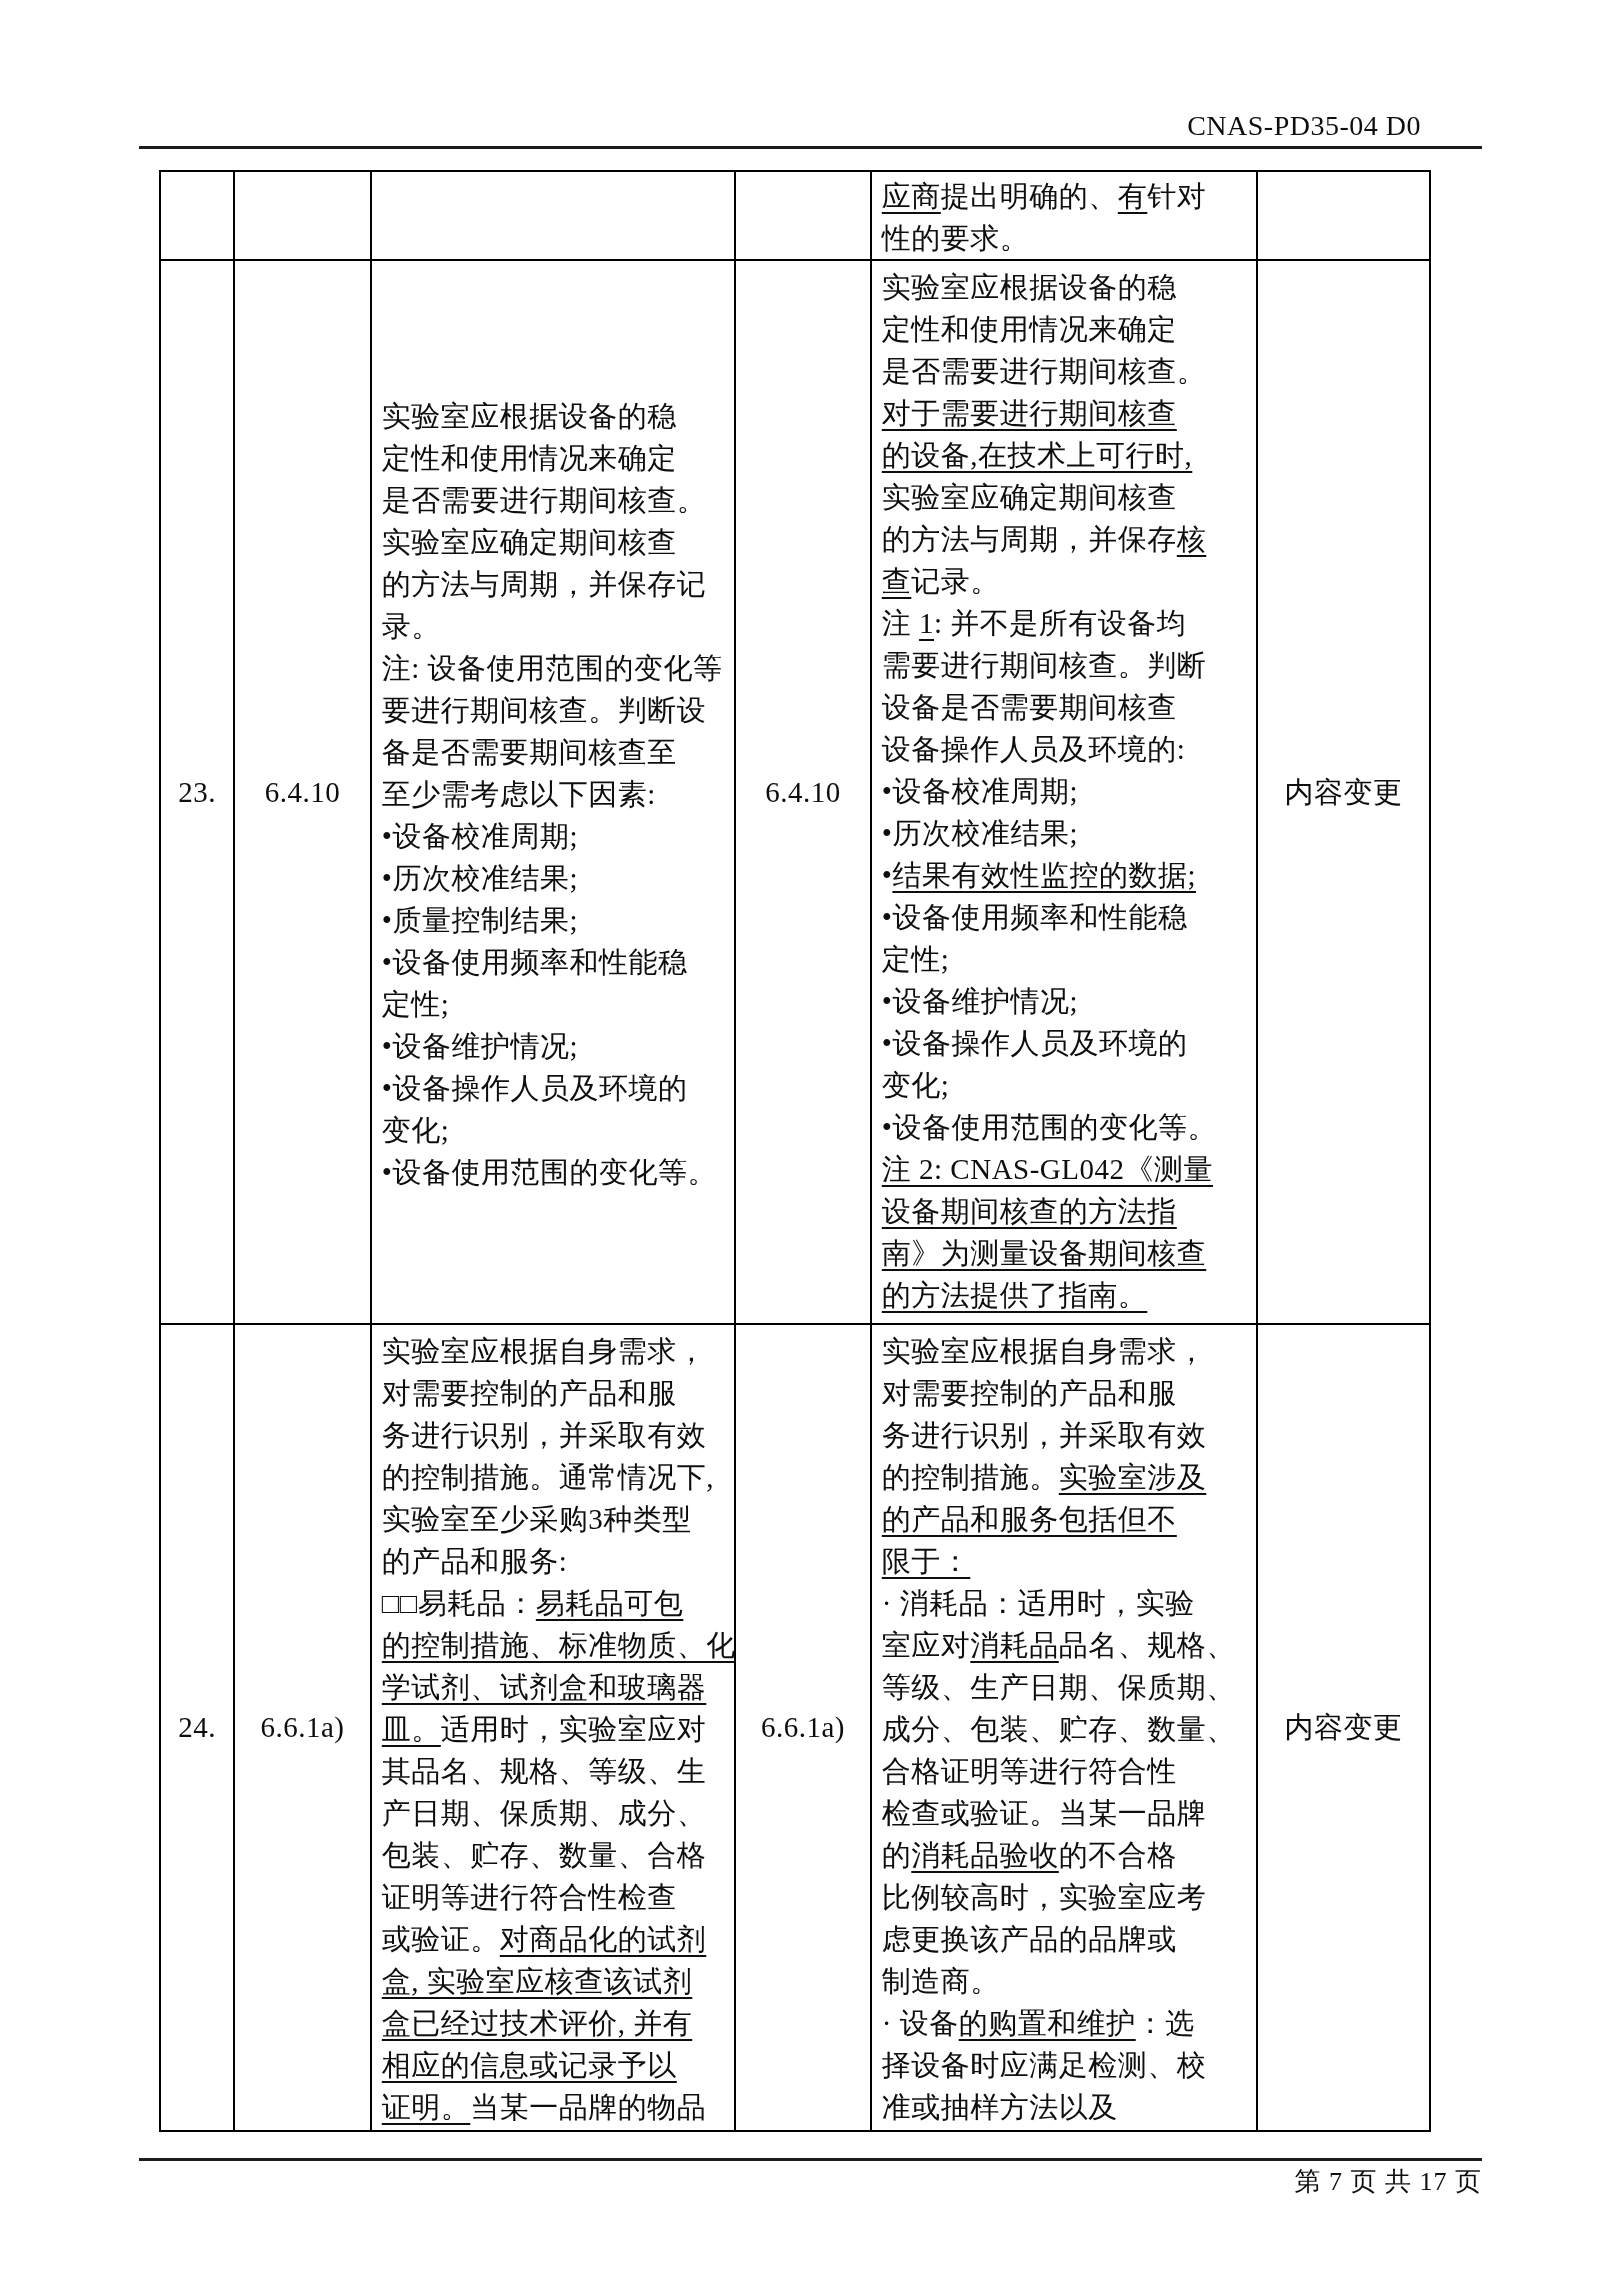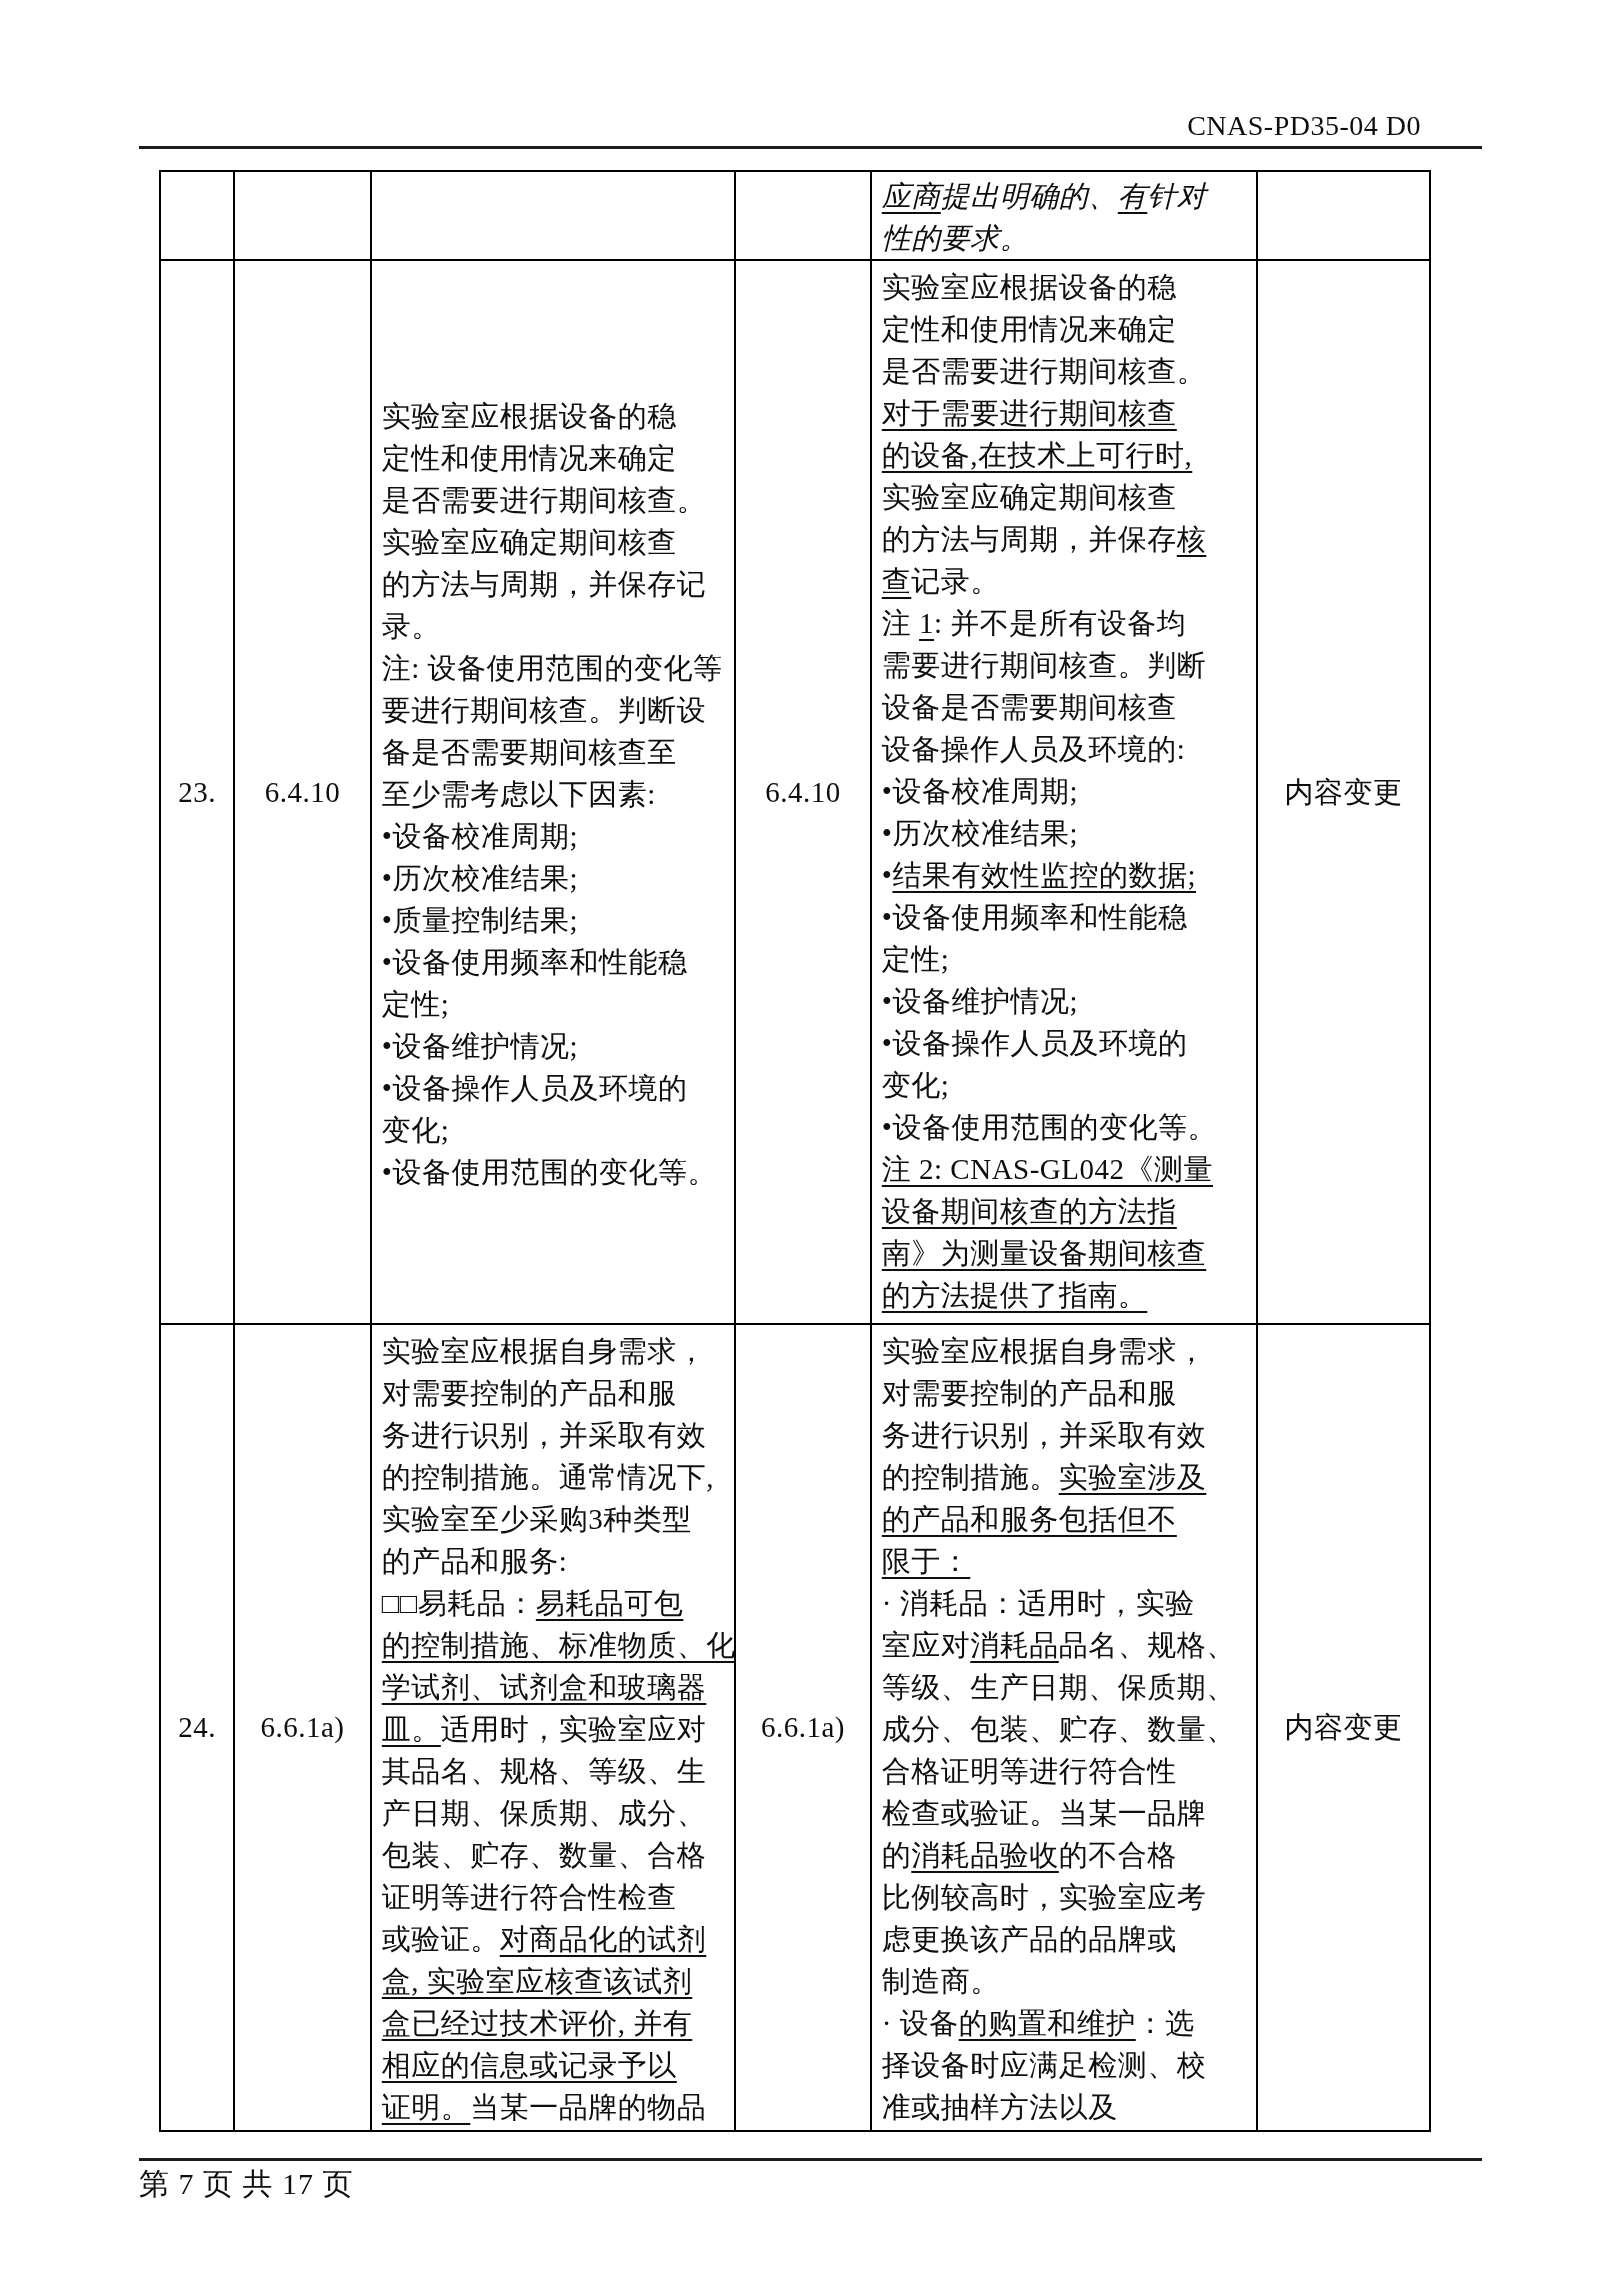--- a/index.html
+++ b/index.html
@@ -13,21 +13,21 @@
     padding-left:24px;
   }
   .hdr-text{
     position:absolute;top:110px;right:224px;
     font-size:28px;letter-spacing:0.5px;color:#0e0e0e;
   }
   .hdr-rule{position:absolute;left:139px;top:146px;width:1343px;height:2.9px;background:#1c1c1c;}
   .ftr-rule{position:absolute;left:139px;top:2158px;width:1343px;height:2.9px;background:#1c1c1c;}
   .ftr-text{
     position:absolute;left:139px;top:2164px;width:1343px;
-    text-align:left;font-size:30px;letter-spacing:1px;
+    text-align:right;font-size:26px;letter-spacing:1px;
   }
   table.cmp{
     position:absolute;left:159px;top:170px;
     width:1269px;
     border-collapse:collapse;table-layout:fixed;
   }
   table.cmp td{
     border:2px solid #000;
     padding:0;
     overflow:hidden;
@@ -53,21 +53,21 @@
   <table class="cmp">
     <colgroup>
       <col style="width:74px">
       <col style="width:137px">
       <col style="width:364px">
       <col style="width:136px">
       <col style="width:386px">
       <col style="width:173px">
     </colgroup>
     <tbody>
-      <tr style="height:86px;font-style:italic;">
+      <tr style="height:86px;">
         <td class="c-center"></td>
         <td class="c-center"></td>
         <td class="v-top"></td>
         <td class="c-center"></td>
         <td class="v-top">
           <div class="lines" style="padding-top:2.9px;">
               <div class="ln"><span class="u">应商</span><span>提出明确的、</span><span class="u">有</span><span>针对</span></div>
               <div class="ln"><span>性的要求。</span></div>
             </div>
         </td>

